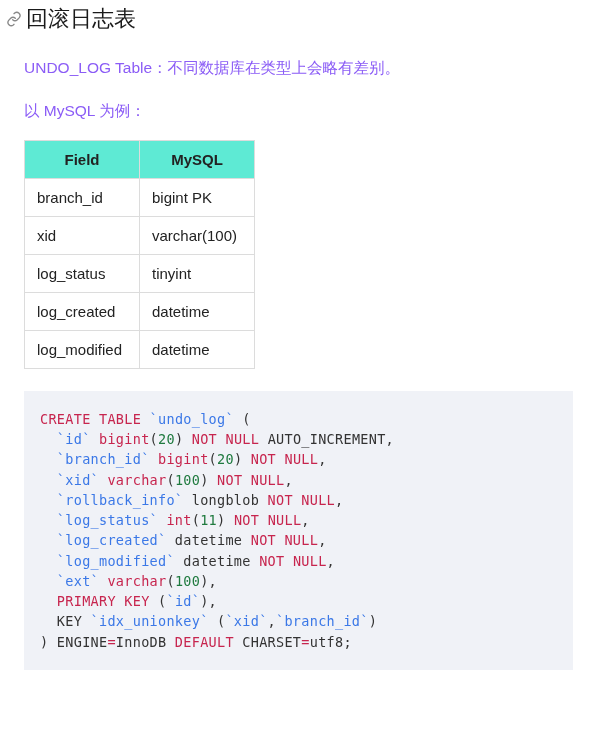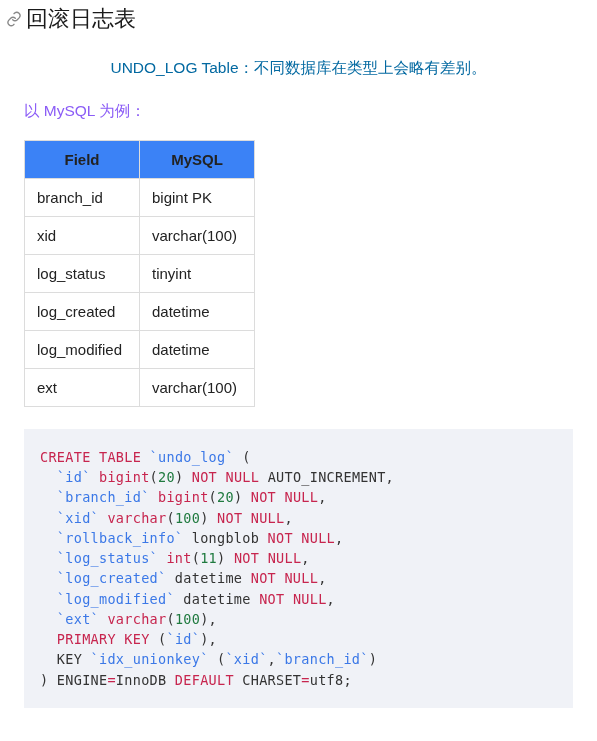--- a/index.html
+++ b/index.html
@@ -27,43 +27,42 @@
       margin-right: 4px;
       display: inline-flex;
     }
     h1 {
       font-size: 22px;
       font-weight: 400;
       color: #1a1a1a;
     }
     .intro {
       font-size: 15.5px;
-      color: #0369a1;
+      color: #8b5cf6;
       margin-bottom: 20px;
       line-height: 1.6;
-      text-align: center;
     }
     .example {
       font-size: 15.5px;
       color: #8b5cf6;
       margin-bottom: 18px;
     }
     table {
       border-collapse: collapse;
       margin-bottom: 22px;
     }
     th, td {
       border: 1px solid #dcdcdc;
       padding: 10px 12px;
       font-size: 15px;
       text-align: left;
       min-width: 115px;
     }
     th {
-      background: #3b82f6;
+      background: #5eead4;
       font-weight: 600;
       text-align: center;
     }
     .code-block {
       background: #f0f2f7;
       padding: 18px 16px;
       font-family: "Menlo", "Consolas", monospace;
       font-size: 13.5px;
       line-height: 1.5;
       white-space: pre;
@@ -112,24 +111,20 @@
         <td>tinyint</td>
       </tr>
       <tr>
         <td>log_created</td>
         <td>datetime</td>
       </tr>
       <tr>
         <td>log_modified</td>
         <td>datetime</td>
       </tr>
-      <tr>
-        <td>ext</td>
-        <td>varchar(100)</td>
-      </tr>
     </tbody>
 </table>
 
 <div class="code-block" id="code-block"><span class="kw">CREATE</span> <span class="kw">TABLE</span> <span class="str">`undo_log`</span> (
   <span class="str">`id`</span> <span class="kw">bigint</span>(<span class="num">20</span>) <span class="kw">NOT</span> <span class="kw">NULL</span> AUTO_INCREMENT,
   <span class="str">`branch_id`</span> <span class="kw">bigint</span>(<span class="num">20</span>) <span class="kw">NOT</span> <span class="kw">NULL</span>,
   <span class="str">`xid`</span> <span class="kw">varchar</span>(<span class="num">100</span>) <span class="kw">NOT</span> <span class="kw">NULL</span>,
   <span class="str">`rollback_info`</span> longblob <span class="kw">NOT</span> <span class="kw">NULL</span>,
   <span class="str">`log_status`</span> <span class="kw">int</span>(<span class="num">11</span>) <span class="kw">NOT</span> <span class="kw">NULL</span>,
   <span class="str">`log_created`</span> datetime <span class="kw">NOT</span> <span class="kw">NULL</span>,

